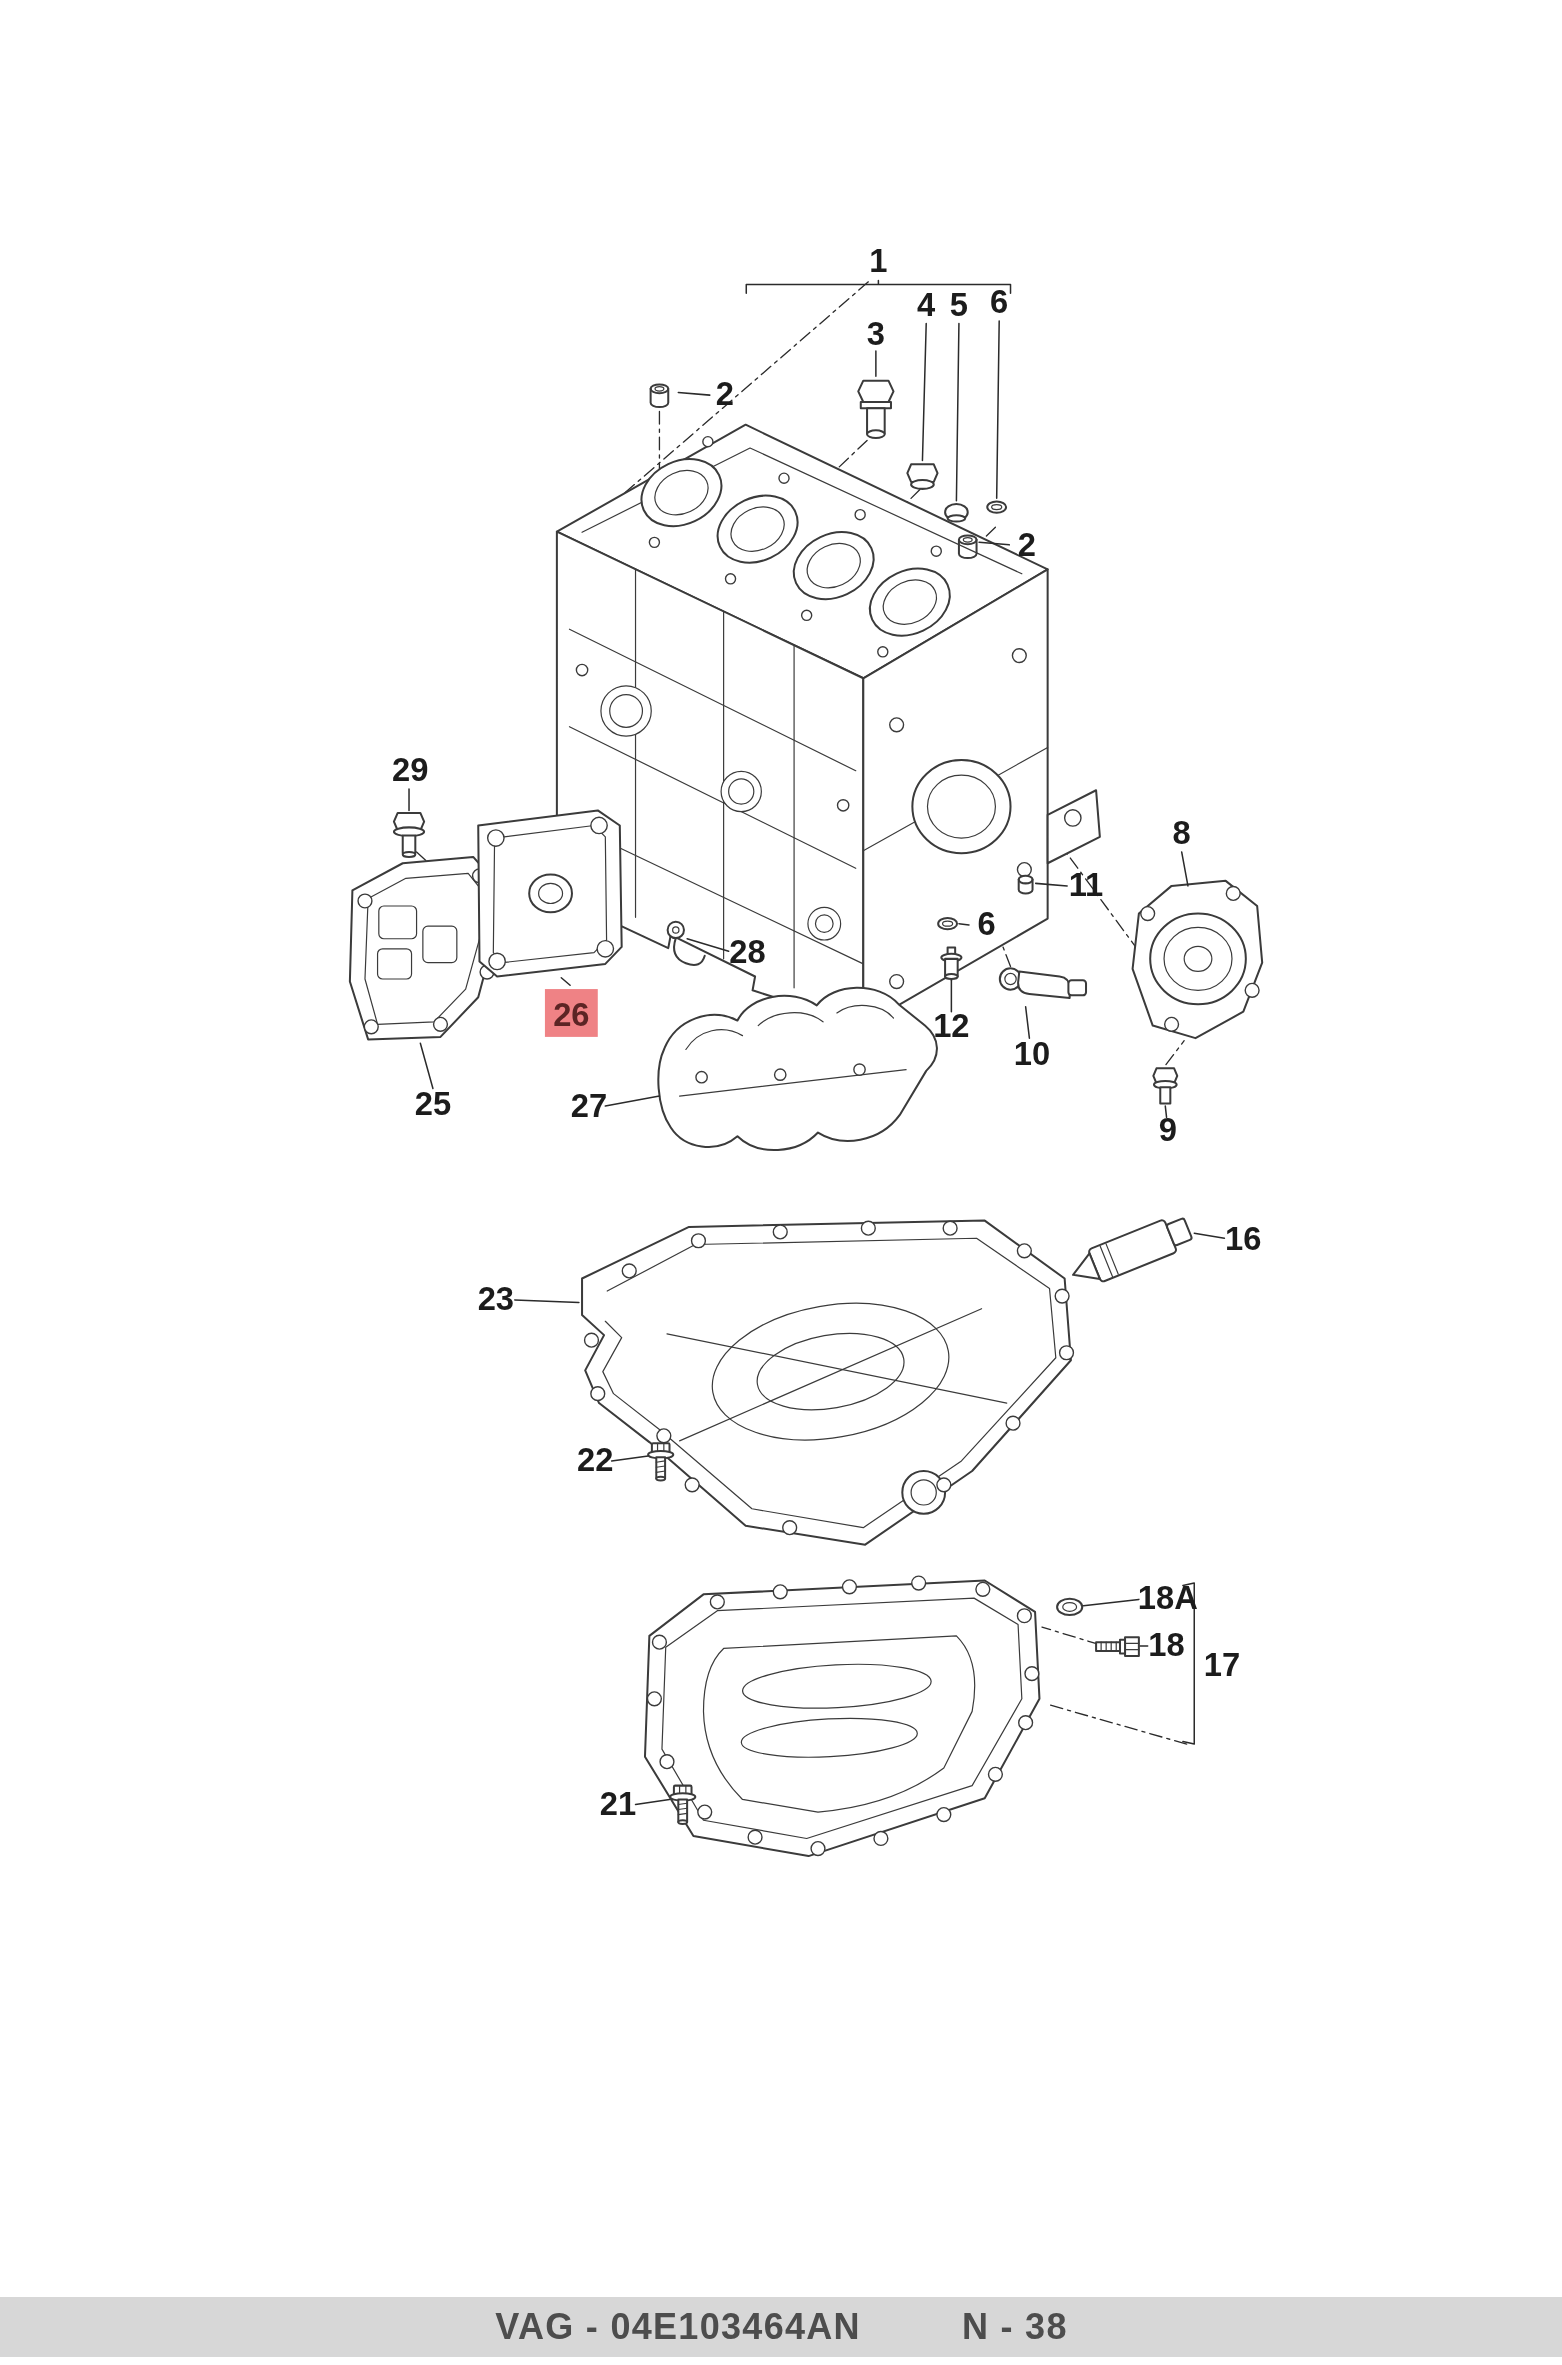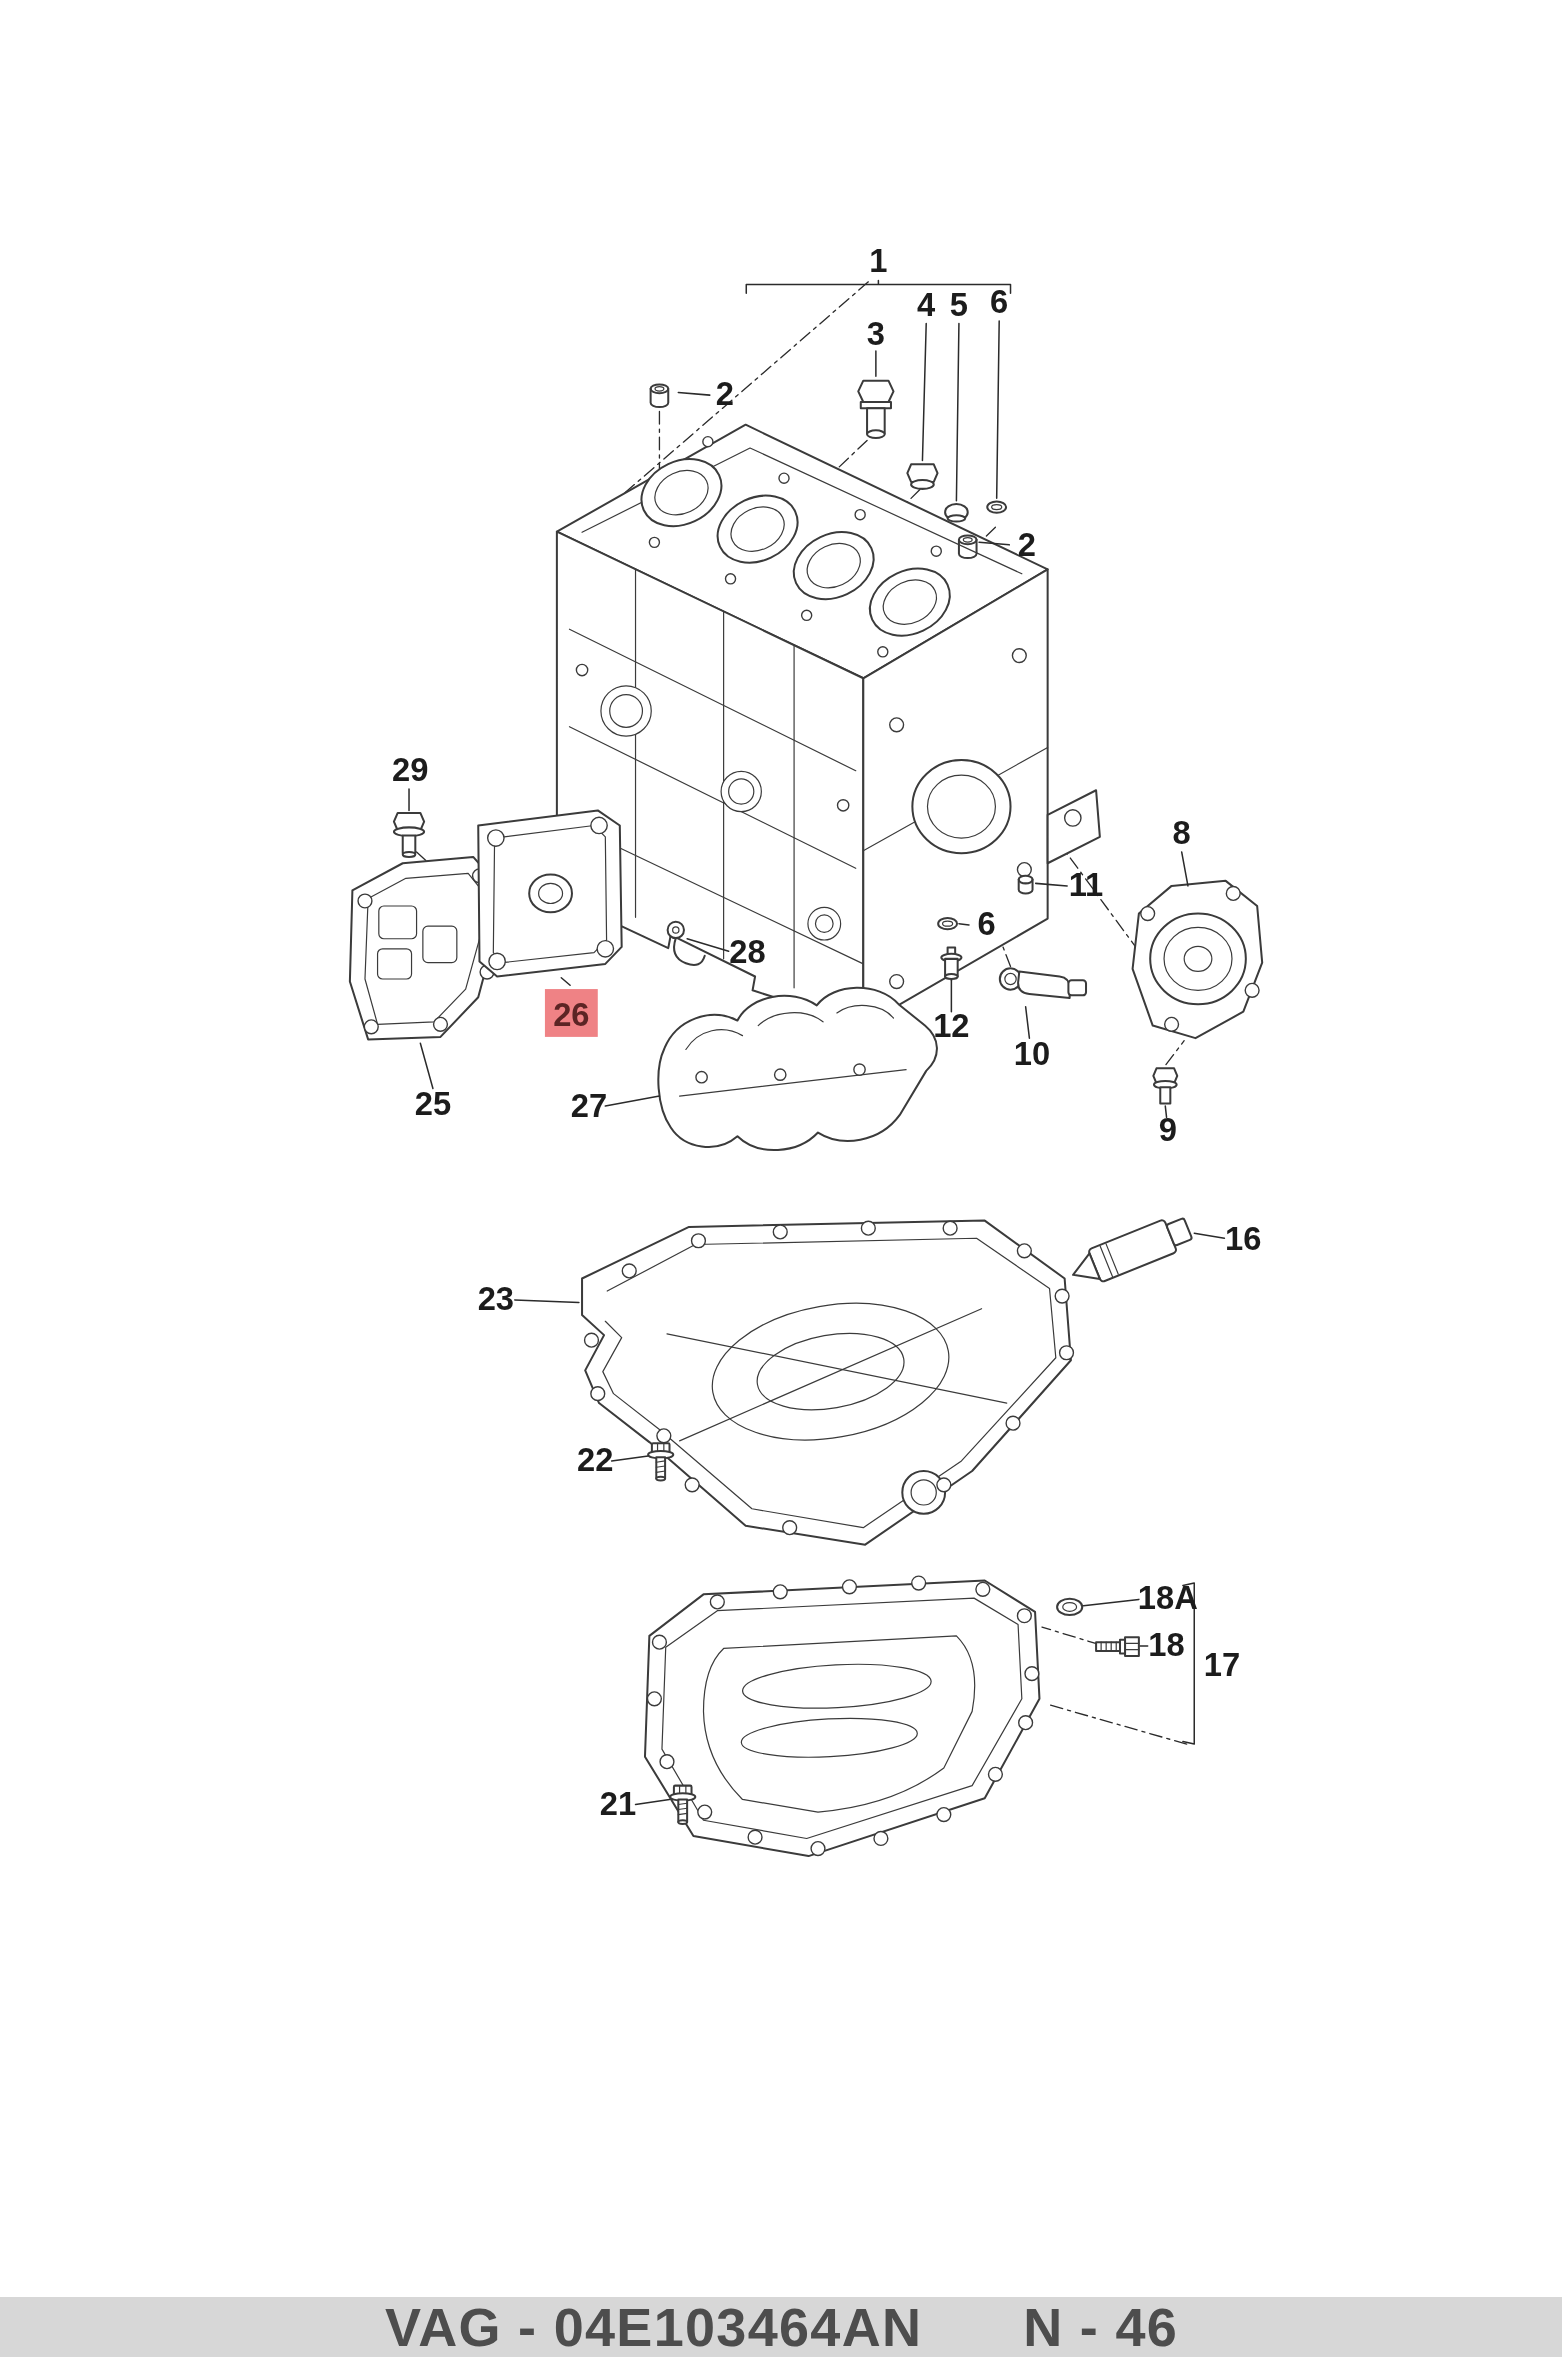--- a/index.html
+++ b/index.html
@@ -29,21 +29,21 @@
   }
   .callout.hl{fill:#5c2424;}
   .hl-rect{fill:#ef8285;}
 
   .footer{
     position:absolute;left:0;bottom:8.8px;width:100%;height:60px;
     background:#d7d7d7;
     display:flex;align-items:center;justify-content:center;gap:101px;
   }
   .footer span{
-    font-size:54px;font-weight:700;color:#4d4d4d;letter-spacing:1.3px;
+    font-size:36px;font-weight:700;color:#4d4d4d;letter-spacing:1.3px;
     font-family:"Liberation Sans", sans-serif;
   }
 </style>
 </head>
 <body>
 
 <div class="page">
 
 <svg class="diagram" width="1563" height="2294" viewBox="0 0 2484 3646" xmlns="http://www.w3.org/2000/svg">
 
@@ -410,17 +410,17 @@
     <text class="callout" x="946" y="2338">22</text>
     <text class="callout" x="1856" y="2558">18A</text>
     <text class="callout" x="1854" y="2632">18</text>
     <text class="callout" x="1942" y="2664">17</text>
     <text class="callout" x="982" y="2884">21</text>
   </g>
 </svg>
 
   <div class="footer">
     <span>VAG - 04E103464AN</span>
-    <span>N - 46</span>
+    <span>N - 38</span>
   </div>
 
 </div>
 
 
 </body></html>

